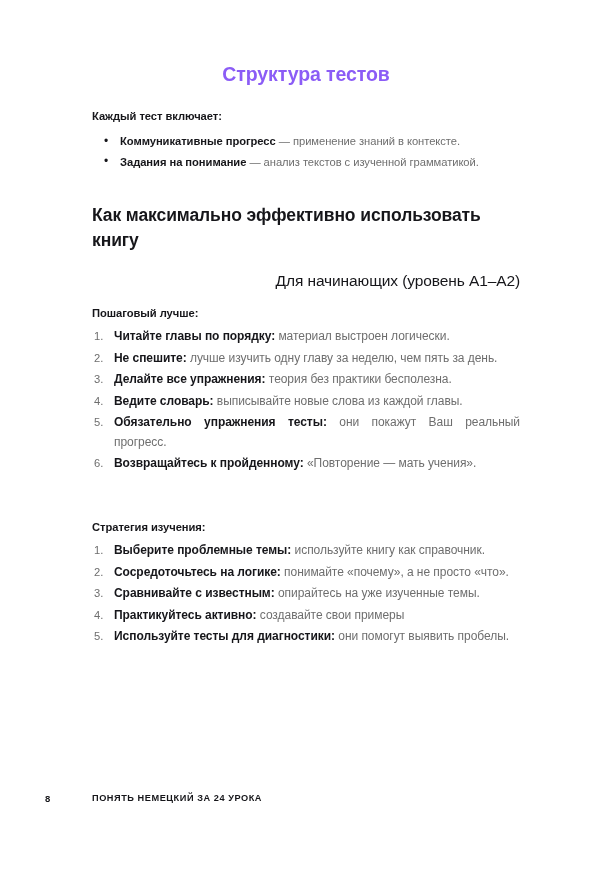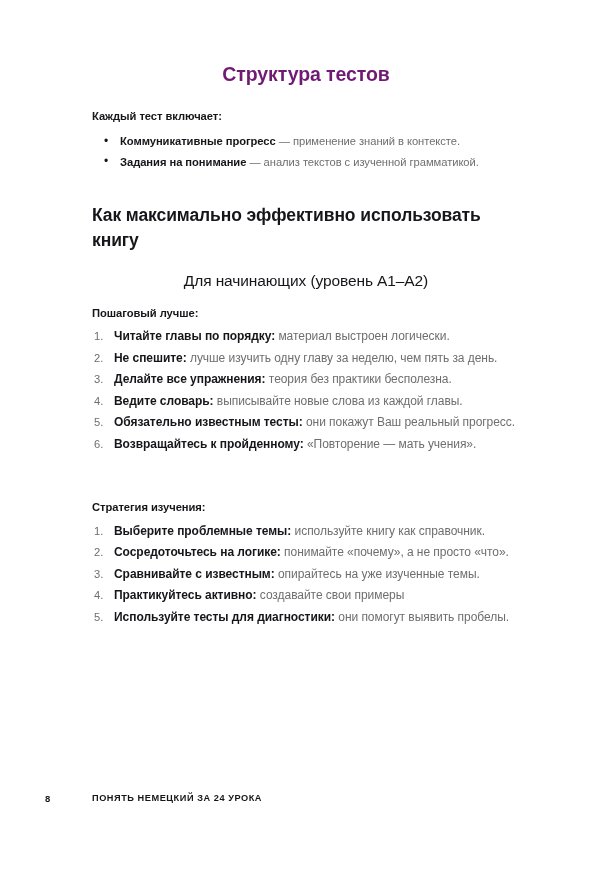--- a/index.html
+++ b/index.html
@@ -30,41 +30,41 @@
     position: absolute;
     left: 92px;
     top: 62px;
     width: 428px;
   }
 
   
   h1.doc-title {
     font-size: 19.5px;
     font-weight: 700;
-    color: #701a75;
+    color: #8b5cf6;
     text-align: center;
     letter-spacing: -0.1px;
     margin: 0 0 22px 0;
     line-height: 1.25;
   }
 
   h2.section-title {
     font-size: 17.5px;
     font-weight: 700;
     color: #16161a;
     line-height: 1.38;
     letter-spacing: -0.1px;
     margin: 0;
   }
 
   h3.sub-title {
     font-size: 15.5px;
     font-weight: 400;
     color: #16161a;
-    text-align: center;
+    text-align: right;
     line-height: 1.35;
     letter-spacing: -0.1px;
     margin: 0;
   }
 
   .lead {
     font-size: 11.2px;
     font-weight: 700;
     color: #16161a;
     margin: 0;
@@ -187,21 +187,21 @@
 
     <div class="gap-sm"></div>
 
     <p class="lead">Пошаговый лучше:</p>
 
     <ol class="num-list">
       <li><span class="b">Читайте главы по порядку:</span><span> материал выстроен логически.</span></li>
       <li><span class="b">Не спешите:</span><span> лучше изучить одну главу за неделю, чем пять за день.</span></li>
       <li><span class="b">Делайте все упражнения:</span><span> теория без практики бесполезна.</span></li>
       <li><span class="b">Ведите словарь:</span><span> выписывайте новые слова из каждой главы.</span></li>
-      <li><span class="b">Обязательно известным тесты:</span><span> они покажут Ваш реальный прогресс.</span></li>
+      <li><span class="b">Обязательно упражнения тесты:</span><span> они покажут Ваш реальный прогресс.</span></li>
       <li><span class="b">Возвращайтесь к пройденному:</span><span> «Повторение — мать учения».</span></li>
     </ol>
 
     <div class="gap-lg"></div>
 
 
     <div class="gap-sm"></div>
 
     <p class="lead">Стратегия изучения:</p>
 

